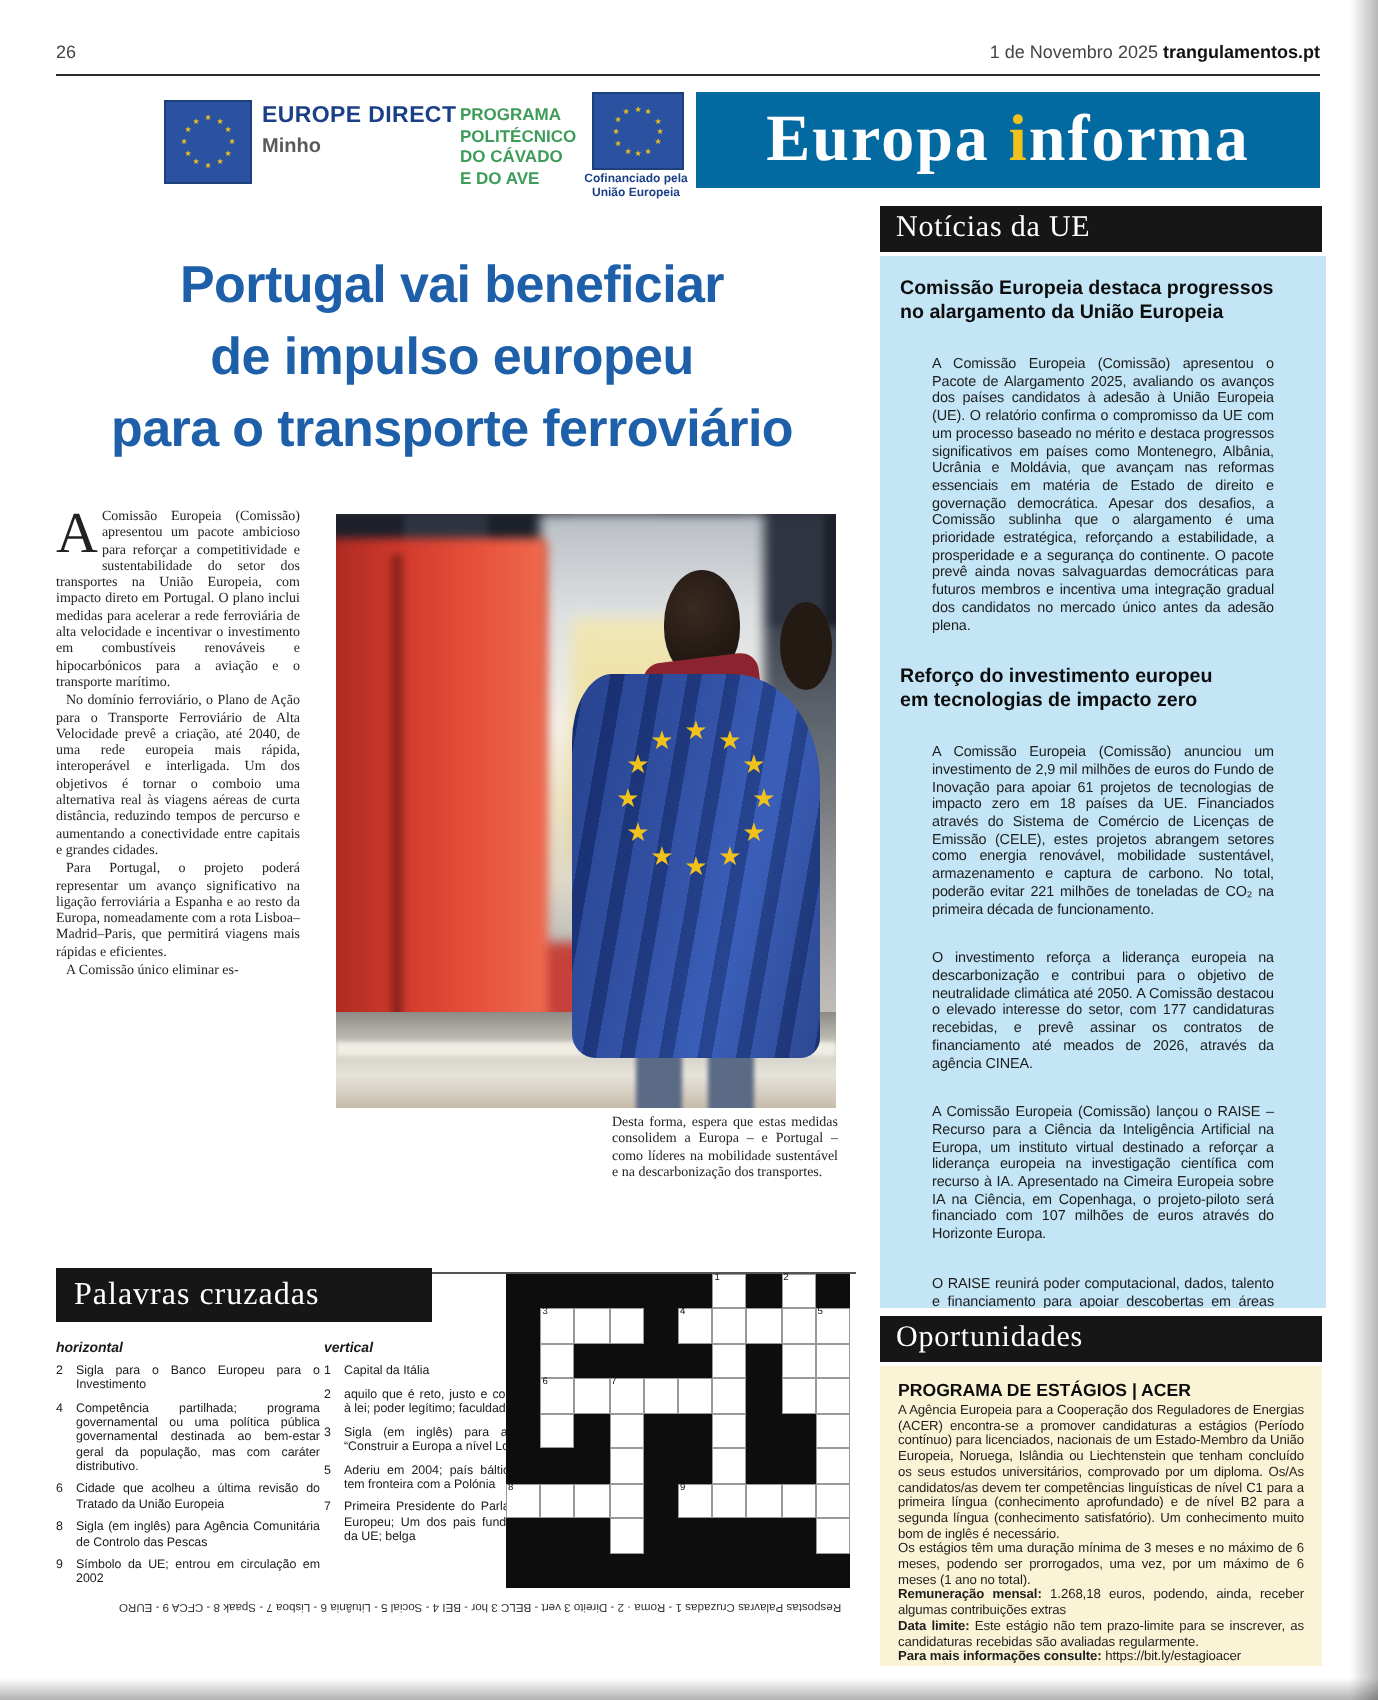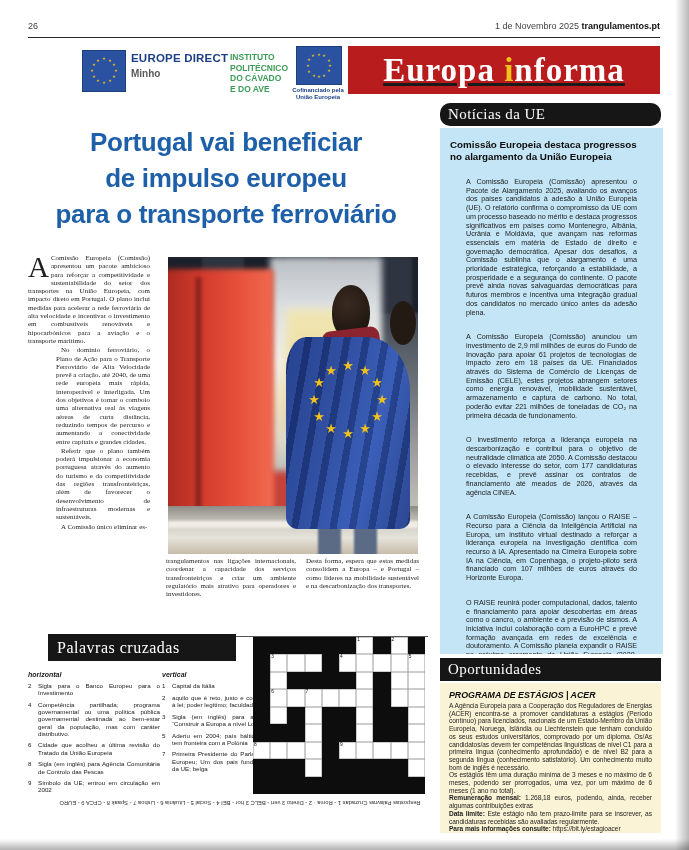--- a/index.html
+++ b/index.html
@@ -35,21 +35,21 @@
         align-items:center;justify-content:center;}
   .masthead-text{font-family:"Liberation Serif",serif;font-weight:bold;font-size:33px;
         color:#fff;letter-spacing:1px;}
   .masthead-text .accent{font-style:normal;}
   
   .headline{position:absolute;left:30px;top:124px;width:392px;text-align:center;
         font-family:"Liberation Sans",sans-serif;font-weight:bold;font-size:26px;line-height:36px;
         white-space:pre-line;letter-spacing:-.3px;}
   .col{position:absolute;font-size:7px;line-height:8.3px;text-align:justify;color:#222;}
   .col p{margin:0 0 1px 0;}
-  .col p + p{text-indent:5px;margin-left:28px;}
+  .col p + p{text-indent:5px;}
   .col-1{left:28px;top:254px;width:122px;height:370px;overflow:hidden;}
   .col-2{left:166px;top:557px;width:130px;}
   .col-3{left:306px;top:557px;width:113px;}
   .dropcap{float:left;font-size:29px;line-height:24px;padding:1px 2px 0 0;font-family:"Liberation Serif",serif;}
   
   .photo{position:absolute;left:168px;top:257px;width:250px;height:297px;overflow:hidden;
         background:linear-gradient(180deg,#262a33 0%,#3a404c 16%,#596069 32%,#767b80 48%,#97979a 62%,#bab7b2 80%,#d8d5cf 100%);}
   .ph{position:absolute;}
   .ph-ceiling{left:-8px;top:0;width:110%;height:56px;filter:blur(1.5px);
         background:repeating-linear-gradient(90deg,#1c202a 0 42px,#2e3440 42px 84px);}
@@ -100,21 +100,21 @@
         font-size:15px;line-height:23px;padding-left:8px;box-sizing:border-box;letter-spacing:.4px;}
   .news-bar{top:103px;} .opp-bar{top:658px;}
   .news-panel{position:absolute;left:440px;top:128px;width:223px;height:526px;box-sizing:border-box;
         padding:8px 10px;overflow:hidden;font-family:"Liberation Sans",sans-serif;}
   .news-item{margin-bottom:11px;}
   .news-heading{font-weight:bold;font-size:9.8px;line-height:11.5px;color:#0d0d0d;
         white-space:pre-line;margin:3px 0 5px 0;}
   .news-par{margin:16px;font-size:7.2px;line-height:8.7px;text-align:justify;color:#1d1d1d;letter-spacing:-.05px;}
   .opp-panel{position:absolute;left:440px;top:683px;width:221px;height:150px;box-sizing:border-box;
         padding:7px 9px;overflow:hidden;font-family:"Liberation Sans",sans-serif;}
-  .opp-heading{font-weight:bold;font-size:8.8px;color:#0d0d0d;margin-bottom:2px;font-style:italic;}
+  .opp-heading{font-weight:bold;font-size:8.8px;color:#0d0d0d;margin-bottom:2px;}
   .opp-par{margin:0;font-size:6.6px;line-height:7.7px;text-align:justify;color:#1d1d1d;letter-spacing:-.05px;}
 </style>
 </head>
 <body>
 
 <div class="page">
 
   <div class="meta-row">
     <span>26</span>
     <span class="meta-right">
@@ -136,21 +136,21 @@
         <span style="position: absolute; left: calc(50% - 6px); top: calc(50% + 10px); transform: translate(-50%, -50%); font-size: 4px; color: rgb(242, 194, 28); line-height: 1; z-index: 2;">★</span>
         <span style="position: absolute; left: calc(50% - 10px); top: calc(50% + 6px); transform: translate(-50%, -50%); font-size: 4px; color: rgb(242, 194, 28); line-height: 1; z-index: 2;">★</span>
         <span style="position: absolute; left: calc(50% - 12px); top: calc(50% + 0px); transform: translate(-50%, -50%); font-size: 4px; color: rgb(242, 194, 28); line-height: 1; z-index: 2;">★</span>
         <span style="position: absolute; left: calc(50% - 10px); top: calc(50% - 6px); transform: translate(-50%, -50%); font-size: 4px; color: rgb(242, 194, 28); line-height: 1; z-index: 2;">★</span>
         <span style="position: absolute; left: calc(50% - 6px); top: calc(50% - 10px); transform: translate(-50%, -50%); font-size: 4px; color: rgb(242, 194, 28); line-height: 1; z-index: 2;">★</span>
       </div>
   </div>
   <div class="ed-title">EUROPE DIRECT</div>
   <div class="ed-sub">Minho</div>
 
-  <div class="ipca-name">INSTITUTO
+  <div class="ipca-name">PROGRAMA
 POLITÉCNICO
 DO CÁVADO
 E DO AVE</div>
 
   <div class="eu-flag cof-flag">
     <div class="eu-stars">
         <span style="position: absolute; left: calc(50% + 0px); top: calc(50% - 11px); transform: translate(-50%, -50%); font-size: 4px; color: rgb(242, 194, 28); line-height: 1; z-index: 2;">★</span>
         <span style="position: absolute; left: calc(50% + 5px); top: calc(50% - 10px); transform: translate(-50%, -50%); font-size: 4px; color: rgb(242, 194, 28); line-height: 1; z-index: 2;">★</span>
         <span style="position: absolute; left: calc(50% + 10px); top: calc(50% - 5px); transform: translate(-50%, -50%); font-size: 4px; color: rgb(242, 194, 28); line-height: 1; z-index: 2;">★</span>
         <span style="position: absolute; left: calc(50% + 11px); top: calc(50% + 0px); transform: translate(-50%, -50%); font-size: 4px; color: rgb(242, 194, 28); line-height: 1; z-index: 2;">★</span>
@@ -160,34 +160,34 @@
         <span style="position: absolute; left: calc(50% - 5px); top: calc(50% + 10px); transform: translate(-50%, -50%); font-size: 4px; color: rgb(242, 194, 28); line-height: 1; z-index: 2;">★</span>
         <span style="position: absolute; left: calc(50% - 10px); top: calc(50% + 6px); transform: translate(-50%, -50%); font-size: 4px; color: rgb(242, 194, 28); line-height: 1; z-index: 2;">★</span>
         <span style="position: absolute; left: calc(50% - 11px); top: calc(50% + 0px); transform: translate(-50%, -50%); font-size: 4px; color: rgb(242, 194, 28); line-height: 1; z-index: 2;">★</span>
         <span style="position: absolute; left: calc(50% - 10px); top: calc(50% - 6px); transform: translate(-50%, -50%); font-size: 4px; color: rgb(242, 194, 28); line-height: 1; z-index: 2;">★</span>
         <span style="position: absolute; left: calc(50% - 6px); top: calc(50% - 10px); transform: translate(-50%, -50%); font-size: 4px; color: rgb(242, 194, 28); line-height: 1; z-index: 2;">★</span>
       </div>
   </div>
   <div class="cof-label">Cofinanciado pela
 União Europeia</div>
 
-  <div class="masthead" style="background:#b91c1c;text-decoration:underline;">
+  <div class="masthead" style="background:#0369a1;">
     <div class="masthead-text">
       <span>Europa </span><span class="accent" style="color:#f2c21c;">i</span><span>nforma</span>
     </div>
   </div>
 
   <div class="headline" style="color:#1d5fa8;">Portugal vai beneficiar
 de impulso europeu
 para o transporte ferroviário</div>
 
   <div class="col col-1">
       <p class="body-par"><span class="dropcap">A</span>Comissão Europeia (Comissão) apresentou um pacote ambicioso para reforçar a competitividade e sustentabilidade do setor dos transportes na União Europeia, com impacto direto em Portugal. O plano inclui medidas para acelerar a rede ferroviária de alta velocidade e incentivar o investimento em combustíveis renováveis e hipocarbónicos para a aviação e o transporte marítimo.</p>
       <p class="body-par">No domínio ferroviário, o Plano de Ação para o Transporte Ferroviário de Alta Velocidade prevê a criação, até 2040, de uma rede europeia mais rápida, interoperável e interligada. Um dos objetivos é tornar o comboio uma alternativa real às viagens aéreas de curta distância, reduzindo tempos de percurso e aumentando a conectividade entre capitais e grandes cidades.</p>
-      <p class="body-par">Referir que o plano também poderá impulsionar a economia portuguesa através do aumento do turismo e da competitividade das regiões transfronteiriças, além de favorecer o desenvolvimento de infraestruturas modernas e sustentáveis.</p>
+      <p class="body-par">Para Portugal, o projeto poderá representar um avanço significativo na ligação ferroviária a Espanha e ao resto da Europa, nomeadamente com a rota Lisboa–Madrid–Paris, que permitirá viagens mais rápidas e eficientes.</p>
       <p class="body-par">A Comissão único eliminar es-</p>
     </div>
 
   <div class="photo">
     <div class="ph ph-ceiling"></div>
     <div class="ph ph-train-white"></div>
     <div class="ph ph-window"></div>
     <div class="ph ph-lower-red"></div>
     <div class="ph ph-train-red"></div>
     <div class="ph ph-train-seam"></div>
@@ -210,25 +210,24 @@
           <span style="position: absolute; left: calc(50% + 0px); top: calc(50% + 34px); transform: translate(-50%, -50%); font-size: 13px; color: rgb(242, 194, 28); line-height: 1; z-index: 2;">★</span>
           <span style="position: absolute; left: calc(50% - 17px); top: calc(50% + 29px); transform: translate(-50%, -50%); font-size: 13px; color: rgb(242, 194, 28); line-height: 1; z-index: 2;">★</span>
           <span style="position: absolute; left: calc(50% - 29px); top: calc(50% + 17px); transform: translate(-50%, -50%); font-size: 13px; color: rgb(242, 194, 28); line-height: 1; z-index: 2;">★</span>
           <span style="position: absolute; left: calc(50% - 34px); top: calc(50% + 0px); transform: translate(-50%, -50%); font-size: 13px; color: rgb(242, 194, 28); line-height: 1; z-index: 2;">★</span>
           <span style="position: absolute; left: calc(50% - 29px); top: calc(50% - 17px); transform: translate(-50%, -50%); font-size: 13px; color: rgb(242, 194, 28); line-height: 1; z-index: 2;">★</span>
           <span style="position: absolute; left: calc(50% - 17px); top: calc(50% - 29px); transform: translate(-50%, -50%); font-size: 13px; color: rgb(242, 194, 28); line-height: 1; z-index: 2;">★</span>
         </div>
     </div>
   </div>
 
-  <div class="col col-2">trangulamentos nas ligações internacionais, coordenar a capacidade dos serviços transfronteiriços e criar um ambiente regulatório mais atrativo para operadores e investidores.</div>
   <div class="col col-3">Desta forma, espera que estas medidas consolidem a Europa – e Portugal – como líderes na mobilidade sustentável e na descarbonização dos transportes.</div>
 
   <div class="cw-rule"></div>
-  <div class="cw-header" style="background:#161616;margin-left:20px;">Palavras cruzadas</div>
+  <div class="cw-header" style="background:#161616;">Palavras cruzadas</div>
   <div class="clue-col h">
     <div class="clue-label">horizontal</div>
     <div>
         <div class="clue">
           <span class="clue-n">2</span>
           <span class="clue-t">Sigla para o Banco Europeu para o Investimento</span>
         </div>
         <div class="clue">
           <span class="clue-n">4</span>
           <span class="clue-t">Competência partilhada; programa governamental ou uma política pública governamental destinada ao bem-estar geral da população, mas com caráter distributivo.</span>
@@ -377,29 +376,31 @@
       <div class="cell black"></div>
       <div class="cell black"></div>
       <div class="cell black"></div>
       <div class="cell black"></div>
       <div class="cell black"></div>
       <div class="cell black"></div>
       <div class="cell black"></div>
     </div>
   <div class="cw-answers">Respostas Palavras Cruzadas 1 - Roma · 2 - Direito 3 vert - BELC 3 hor - BEI 4 - Social 5 - Lituânia 6 - Lisboa 7 - Spaak 8 - CFCA 9 - EURO</div>
 
-  <div class="side-bar news-bar" style="background:#161616;border-radius:10px;">Notícias da UE</div>
+  <div class="side-bar news-bar" style="background:#161616;">Notícias da UE</div>
   <div class="news-panel" style="background:#c3e5f6;">
     <div>
         <div class="news-item">
           <div class="news-heading">Comissão Europeia destaca progressos
 no alargamento da União Europeia</div>
           <p class="news-par">A Comissão Europeia (Comissão) apresentou o Pacote de Alargamento 2025, avaliando os avanços dos países candidatos à adesão à União Europeia (UE). O relatório confirma o compromisso da UE com um processo baseado no mérito e destaca progressos significativos em países como Montenegro, Albânia, Ucrânia e Moldávia, que avançam nas reformas essenciais em matéria de Estado de direito e governação democrática. Apesar dos desafios, a Comissão sublinha que o alargamento é uma prioridade estratégica, reforçando a estabilidade, a prosperidade e a segurança do continente. O pacote prevê ainda novas salvaguardas democráticas para futuros membros e incentiva uma integração gradual dos candidatos no mercado único antes da adesão plena.</p>
         </div>
         <div class="news-item">
+          <div class="news-heading">Reforço do investimento europeu
+em tecnologias de impacto zero</div>
           <p class="news-par">A Comissão Europeia (Comissão) anunciou um investimento de 2,9 mil milhões de euros do Fundo de Inovação para apoiar 61 projetos de tecnologias de impacto zero em 18 países da UE. Financiados através do Sistema de Comércio de Licenças de Emissão (CELE), estes projetos abrangem setores como energia renovável, mobilidade sustentável, armazenamento e captura de carbono. No total, poderão evitar 221 milhões de toneladas de CO₂ na primeira década de funcionamento.</p>
           <p class="news-par">O investimento reforça a liderança europeia na descarbonização e contribui para o objetivo de neutralidade climática até 2050. A Comissão destacou o elevado interesse do setor, com 177 candidaturas recebidas, e prevê assinar os contratos de financiamento até meados de 2026, através da agência CINEA.</p>
         </div>
         <div class="news-item">
           <p class="news-par">A Comissão Europeia (Comissão) lançou o RAISE – Recurso para a Ciência da Inteligência Artificial na Europa, um instituto virtual destinado a reforçar a liderança europeia na investigação científica com recurso à IA. Apresentado na Cimeira Europeia sobre IA na Ciência, em Copenhaga, o projeto-piloto será financiado com 107 milhões de euros através do Horizonte Europa.</p>
           <p class="news-par">O RAISE reunirá poder computacional, dados, talento e financiamento para apoiar descobertas em áreas como o cancro, o ambiente e a previsão de sismos. A iniciativa inclui colaboração com a EuroHPC e prevê formação avançada em redes de excelência e doutoramento. A Comissão planeia expandir o RAISE no próximo orçamento da União Europeia (2028-2034), consolidando a soberania tecnológica e científica da Europa.</p>
         </div>
       </div>
   </div>
 

